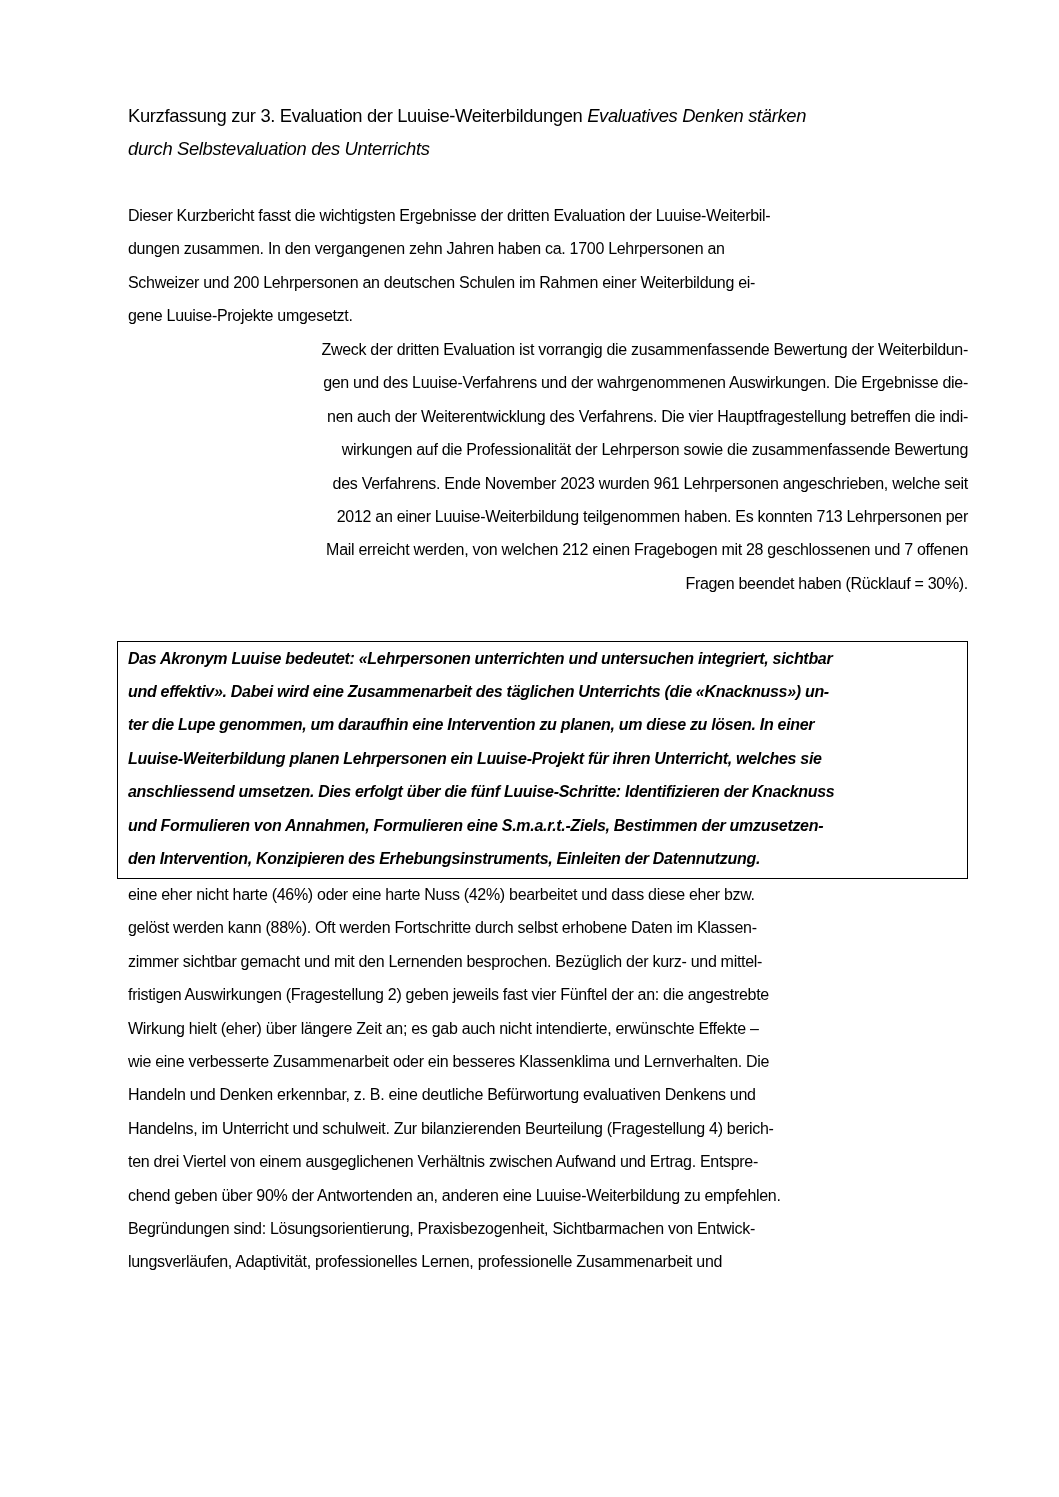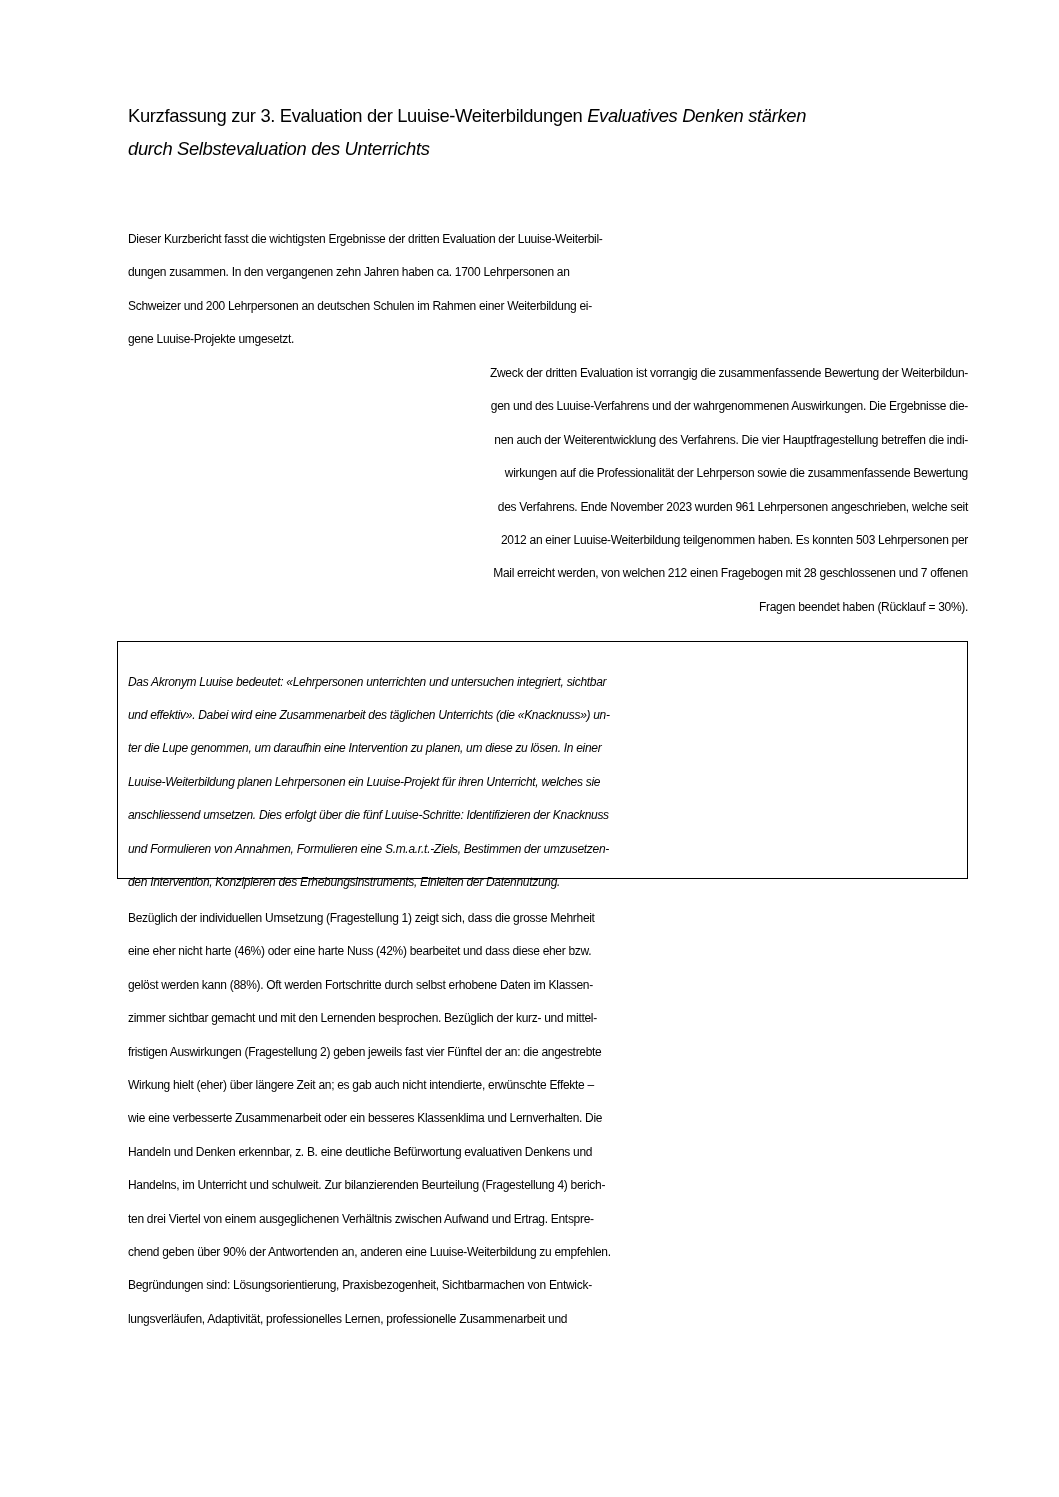--- a/index.html
+++ b/index.html
@@ -28,40 +28,40 @@
       font-size: 18.4px;
       line-height: 33px;
       font-weight: normal;
       letter-spacing: -0.35px;
     }
     .title .it { font-style: italic; }
     .para {
       position: absolute;
       left: 128px;
       width: 840px;
-      font-size: 12px;
+      font-size: 16px;
       line-height: 33.4px;
       letter-spacing: -0.3px;
-      margin-top: 24px;
     }
     .line { display: block; white-space: nowrap; }
     .box {
       position: absolute;
       left: 117px;
       top: 641px;
       width: 851px;
       height: 238px;
       border: 1.5px solid #000;
       box-sizing: border-box;
     }
     .box .para {
       position: absolute;
       left: 10px;
       top: -0.5px;
       font-style: italic;
+      font-weight: bold;
     }
   </style>
 </head>
 <body>
 
 <div class="page">
 
   <div class="title">
     <span>Kurzfassung zur 3. Evaluation der Luuise-Weiterbildungen </span><span class="it">Evaluatives Denken stärken</span><br>
     <span class="it">durch Selbstevaluation des Unterrichts</span>
@@ -73,39 +73,38 @@
     <span class="line">Schweizer und 200 Lehrpersonen an deutschen Schulen im Rahmen einer Weiterbildung ei-</span>
     <span class="line">gene Luuise-Projekte umgesetzt.</span>
   </div>
 
   <div class="para" style="top:333px;text-align:right;">
     <span class="line">Zweck der dritten Evaluation ist vorrangig die zusammenfassende Bewertung der Weiterbildun-</span>
     <span class="line">gen und des Luuise-Verfahrens und der wahrgenommenen Auswirkungen. Die Ergebnisse die-</span>
     <span class="line">nen auch der Weiterentwicklung des Verfahrens. Die vier Hauptfragestellung betreffen die indi-</span>
     <span class="line">wirkungen auf die Professionalität der Lehrperson sowie die zusammenfassende Bewertung</span>
     <span class="line">des Verfahrens. Ende November 2023 wurden 961 Lehrpersonen angeschrieben, welche seit</span>
-    <span class="line">2012 an einer Luuise-Weiterbildung teilgenommen  haben. Es konnten 503 Lehrpersonen per</span>
+    <span class="line">2012 an einer Luuise-Weiterbildung teilgenommen  haben. Es konnten 713 Lehrpersonen per</span>
     <span class="line">Mail erreicht werden, von welchen 212 einen Fragebogen mit 28 geschlossenen und 7 offenen</span>
     <span class="line">Fragen beendet haben (Rücklauf = 30%).</span>
   </div>
 
   <div class="box">
     <div class="para">
       <span class="line">Das Akronym Luuise bedeutet: «Lehrpersonen unterrichten und untersuchen integriert, sichtbar</span>
       <span class="line">und effektiv». Dabei wird eine Zusammenarbeit des täglichen Unterrichts (die «Knacknuss») un-</span>
       <span class="line">ter die Lupe genommen, um daraufhin eine Intervention zu planen, um diese zu lösen. In einer</span>
       <span class="line">Luuise-Weiterbildung planen Lehrpersonen ein Luuise-Projekt für ihren Unterricht, welches sie</span>
       <span class="line">anschliessend umsetzen. Dies erfolgt über die fünf Luuise-Schritte: Identifizieren der Knacknuss</span>
       <span class="line">und Formulieren von Annahmen, Formulieren eine S.m.a.r.t.-Ziels, Bestimmen der umzusetzen-</span>
       <span class="line">den Intervention, Konzipieren des Erhebungsinstruments, Einleiten der Datennutzung.</span>
     </div>
   </div>
 
   <div class="para" style="top:878px;">
-    <span class="line">Bezüglich der individuellen  Umsetzung (Fragestellung 1) zeigt sich, dass die grosse Mehrheit</span>
     <span class="line">eine eher nicht harte (46%) oder eine harte Nuss (42%) bearbeitet und dass diese eher bzw.</span>
     <span class="line">gelöst werden kann (88%).  Oft werden Fortschritte durch selbst erhobene Daten im Klassen-</span>
     <span class="line">zimmer sichtbar gemacht und mit den Lernenden besprochen. Bezüglich der kurz- und mittel-</span>
     <span class="line">fristigen Auswirkungen (Fragestellung 2) geben jeweils fast vier Fünftel der an: die angestrebte</span>
     <span class="line">Wirkung hielt (eher) über längere Zeit an; es gab auch nicht intendierte, erwünschte Effekte –</span>
     <span class="line">wie eine verbesserte Zusammenarbeit oder ein besseres Klassenklima und Lernverhalten. Die</span>
     <span class="line">Handeln und Denken erkennbar, z. B. eine deutliche Befürwortung evaluativen Denkens und</span>
     <span class="line">Handelns, im Unterricht und schulweit.  Zur bilanzierenden Beurteilung (Fragestellung 4) berich-</span>
     <span class="line">ten drei Viertel von einem ausgeglichenen Verhältnis zwischen Aufwand und Ertrag. Entspre-</span>
     <span class="line">chend geben über 90% der Antwortenden an, anderen eine Luuise-Weiterbildung zu empfehlen.</span>

